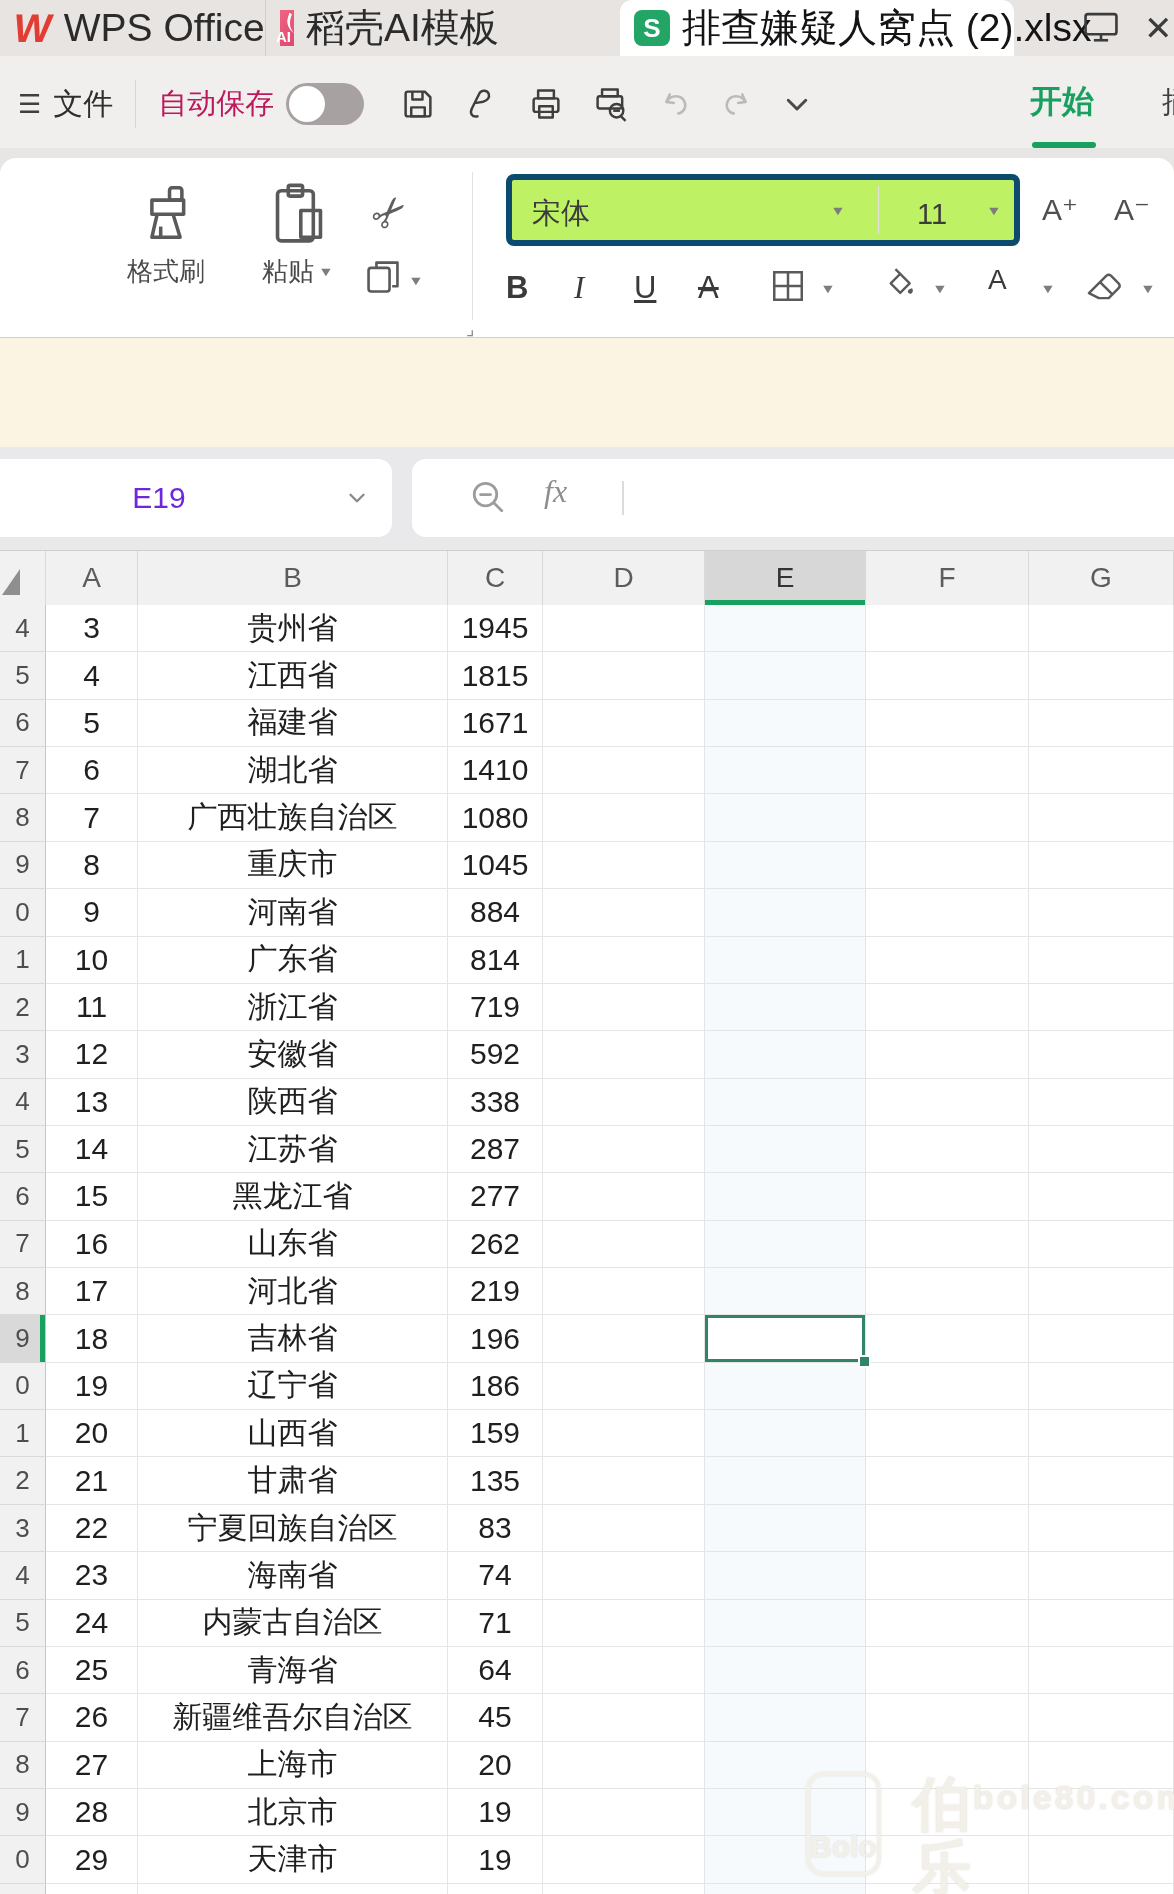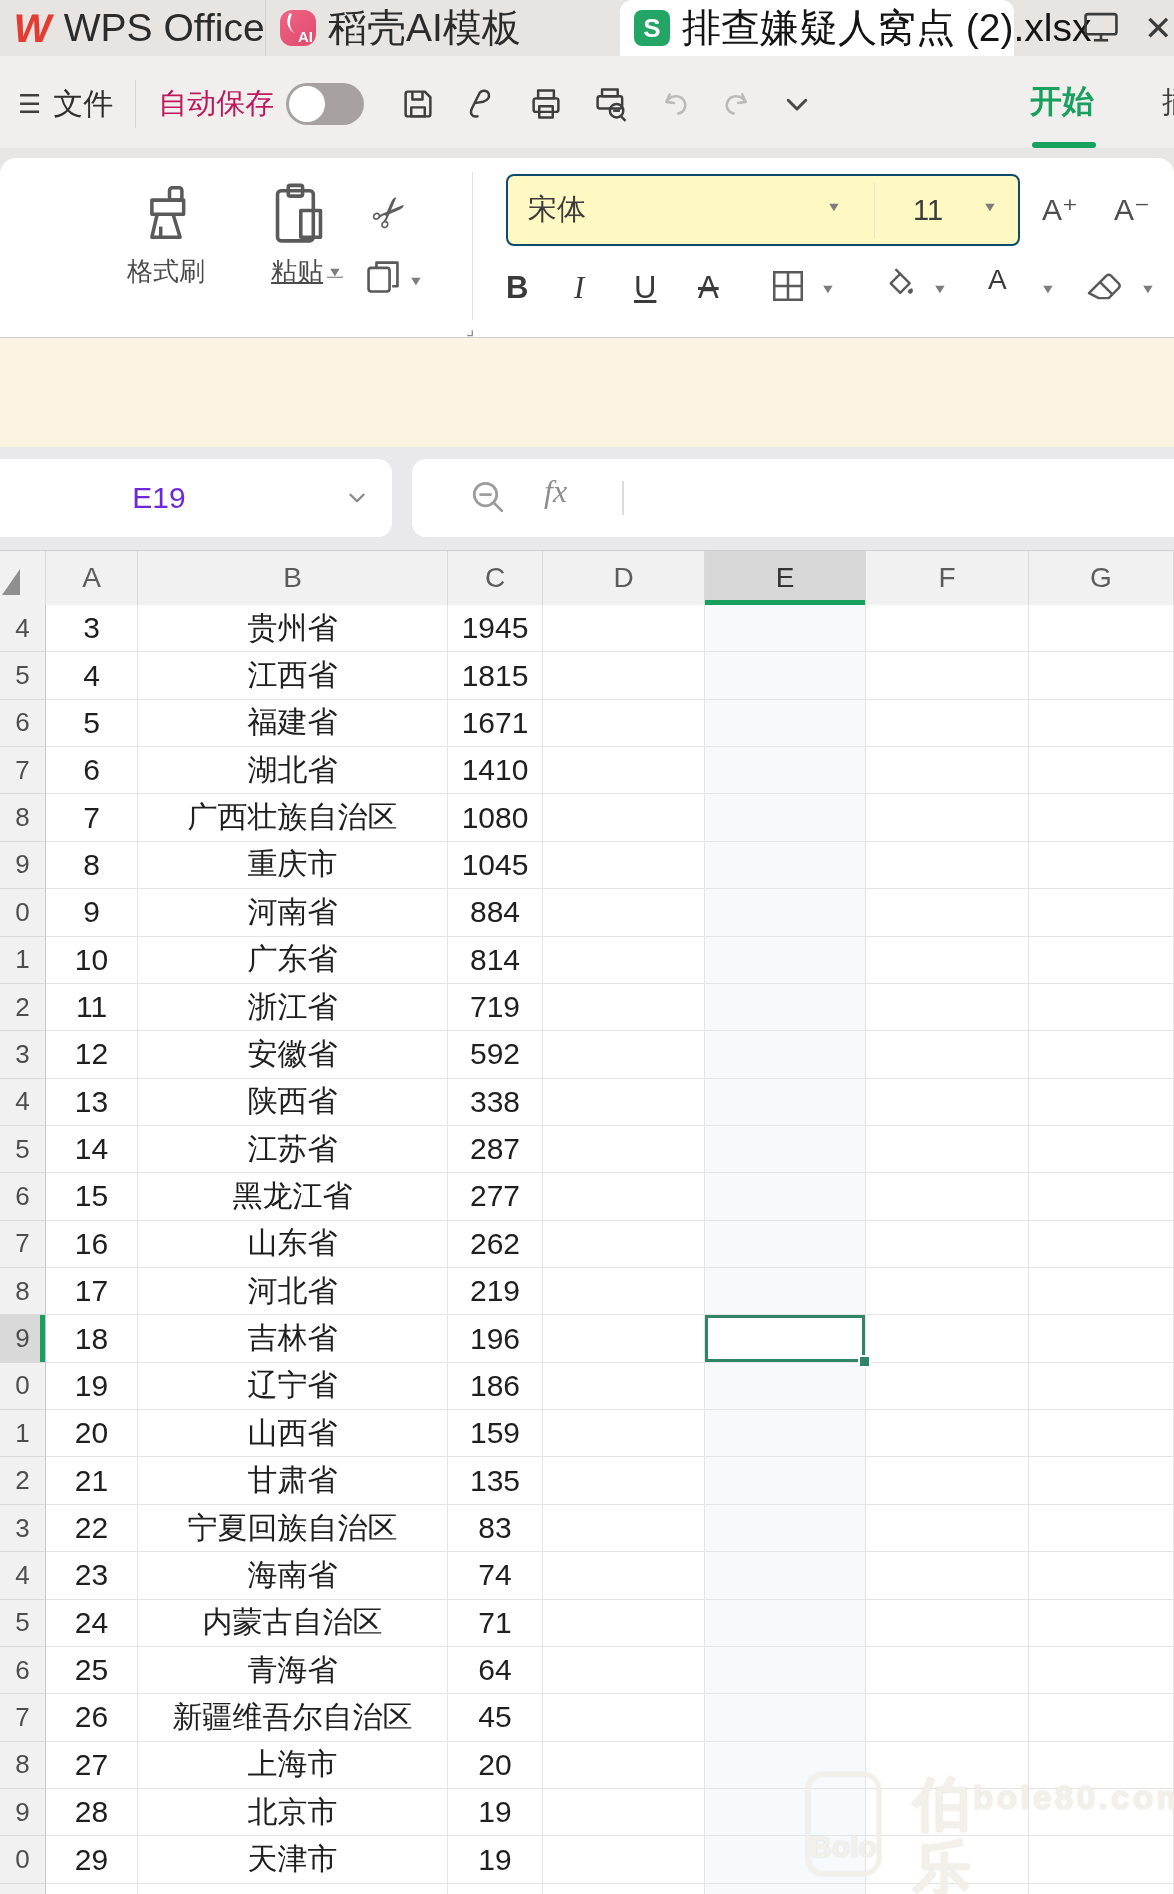--- a/index.html
+++ b/index.html
@@ -9,21 +9,21 @@
     font-family:"Liberation Sans","DejaVu Sans",sans-serif;
     -webkit-font-smoothing:antialiased;
   }
   
   .tabbar{position:absolute;left:0;top:0;width:1174px;height:56px;background:#e7e4e2;display:flex;}
   .tab{display:flex;align-items:center;gap:12px;height:56px;box-sizing:border-box;padding:0 14px;}
   .tab .lbl{font-size:39px;color:#2b2b2b;white-space:nowrap;}
   .tab-wps{width:266px;border-right:1px solid #d2cfcd;}
   .wps-w{font-size:40px;font-weight:bold;color:var(--wpsred);transform:skewX(-10deg);line-height:1;}
   .tab-docer{width:354px;}
-  .docer-ic{width:36px;height:36px;border-radius:12px;background:linear-gradient(140deg,#ef6484,var(--docer));position:relative;flex:0 0 auto;}
+  .docer-ic{width:14px;height:36px;border-radius:0;background:linear-gradient(140deg,#ef6484,var(--docer));position:relative;flex:0 0 auto;}
   .docer-ic .ai{position:absolute;right:3px;bottom:1px;color:#fff;font-size:15px;font-weight:bold;}
   .docer-ic .quill{position:absolute;left:6px;top:5px;width:14px;height:18px;border-left:3px solid #fff;border-radius:0 0 0 14px;transform:rotate(18deg);}
   .tab-active{width:394px;background:#fff;border-radius:12px 12px 0 0;}
   .s-ic{width:36px;height:36px;border-radius:8px;background:var(--sgreen);color:#fff;font-weight:bold;font-size:26px;display:flex;align-items:center;justify-content:center;flex:0 0 auto;}
   .tab-active .lbl{color:#141414;}
   .winbtn{position:absolute;top:0;height:56px;display:flex;align-items:center;}
   .btn-monitor{left:1082px;}
   .btn-close{left:1138px;font-size:34px;color:#3c3c3c;font-weight:300;padding:0 6px;}
   
   .menubar{position:absolute;left:0;top:56px;width:1174px;height:92px;background:#f1efee;display:flex;align-items:center;padding-top:4px;box-sizing:border-box;}
@@ -40,21 +40,21 @@
   .home-tab .t{font-size:32px;font-weight:bold;color:var(--accent);}
   .home-underline{position:absolute;left:1032px;bottom:0;width:64px;height:6px;border-radius:3px;background:var(--accent);}
   .next-tab-partial{position:absolute;left:1162px;top:0;height:92px;display:flex;align-items:center;font-size:30px;color:#3f3f3f;}
   
   .ribbon{position:absolute;left:0;top:148px;width:1174px;height:190px;background:#e8e6e4;}
   .ribbon-panel{position:absolute;left:0;right:0;top:10px;bottom:0;background:#fff;border-radius:16px 16px 0 0;border-bottom:1px solid #d0d0d0;box-sizing:border-box;}
   .rp{position:absolute;}
   .rlabel{font-size:26px;color:#4a4a4a;text-align:center;white-space:nowrap;display:flex;align-items:center;justify-content:center;gap:4px;}
   .chev{font-size:16px;color:#7d7d7d;transform:scaleY(.8);}
   .rdiv{position:absolute;width:1px;background:#e4e2e0;}
-  .fontbox{position:absolute;left:506px;top:16px;width:514px;height:72px;border:2px solid #0c4a6e;border-radius:8px;background:#fef9c3;box-sizing:border-box;}
+  .fontbox{position:absolute;left:506px;top:16px;width:514px;height:72px;border:6px solid #0c4a6e;border-radius:8px;background:#bef264;box-sizing:border-box;}
   .fontbox .fname{position:absolute;left:20px;top:0;height:68px;display:flex;align-items:center;font-size:29px;color:#3c3c3c;}
   .fontbox .chev1{position:absolute;left:318px;top:22px;}
   .fontbox .fdiv{position:absolute;left:366px;top:6px;bottom:6px;width:1px;background:#e4e2e0;}
   .fontbox .fsize{position:absolute;left:380px;top:0;width:80px;height:68px;display:flex;align-items:center;justify-content:center;font-size:29px;color:#3c3c3c;}
   .fontbox .chev2{position:absolute;left:474px;top:22px;}
   .fmt-letter{font-size:31px;color:#3a3a3a;}
   .b{font-weight:bold;}
   .i{font-style:italic;font-family:"Liberation Serif","DejaVu Serif",serif;}
   .u{text-decoration:underline;}
   .strike{text-decoration:line-through;}
@@ -225,21 +225,21 @@
     </span>
     <span class="rp rlabel" style="left:108px;top:96px;width:116px;">格式刷</span>
 
     <span class="rp" style="left:268px;top:22px;">
       <span><svg width="62" height="68" viewBox="0 0 34 38" fill="none" stroke="#5a5a5a" stroke-width="2" stroke-linejoin="round">
             <rect x="5" y="6" width="20" height="28" rx="2"></rect>
             <rect x="11" y="3" width="8" height="6" rx="1"></rect>
             <rect x="18" y="17" width="11" height="15"></rect>
           </svg></span>
     </span>
-    <span class="rp rlabel" style="left:257px;top:96px;width:100px;text-decoration:underline;">
+    <span class="rp rlabel" style="left:248px;top:96px;width:100px;">
       <span>粘贴</span>
         <span class="chev">▼</span>
     </span>
 
     <span class="rp" style="left:372px;top:30px;">
       <span class="scissors">✂</span>
     </span>
     <span class="rp rlabel" style="left:362px;top:98px;">
       <span><svg width="42" height="42" viewBox="0 0 32 32" fill="none" stroke="#5a5a5a" stroke-width="2" stroke-linejoin="round">
             <rect x="5" y="9" width="16" height="18" rx="2"></rect>

